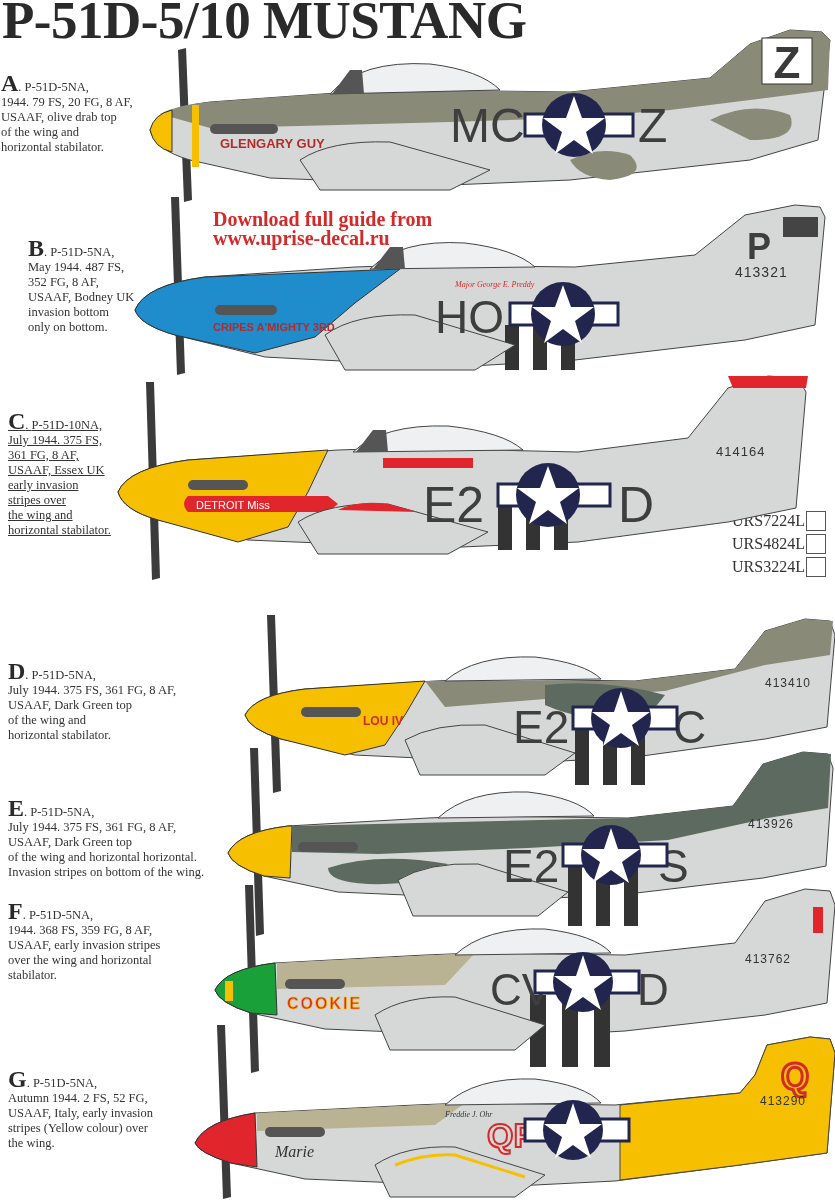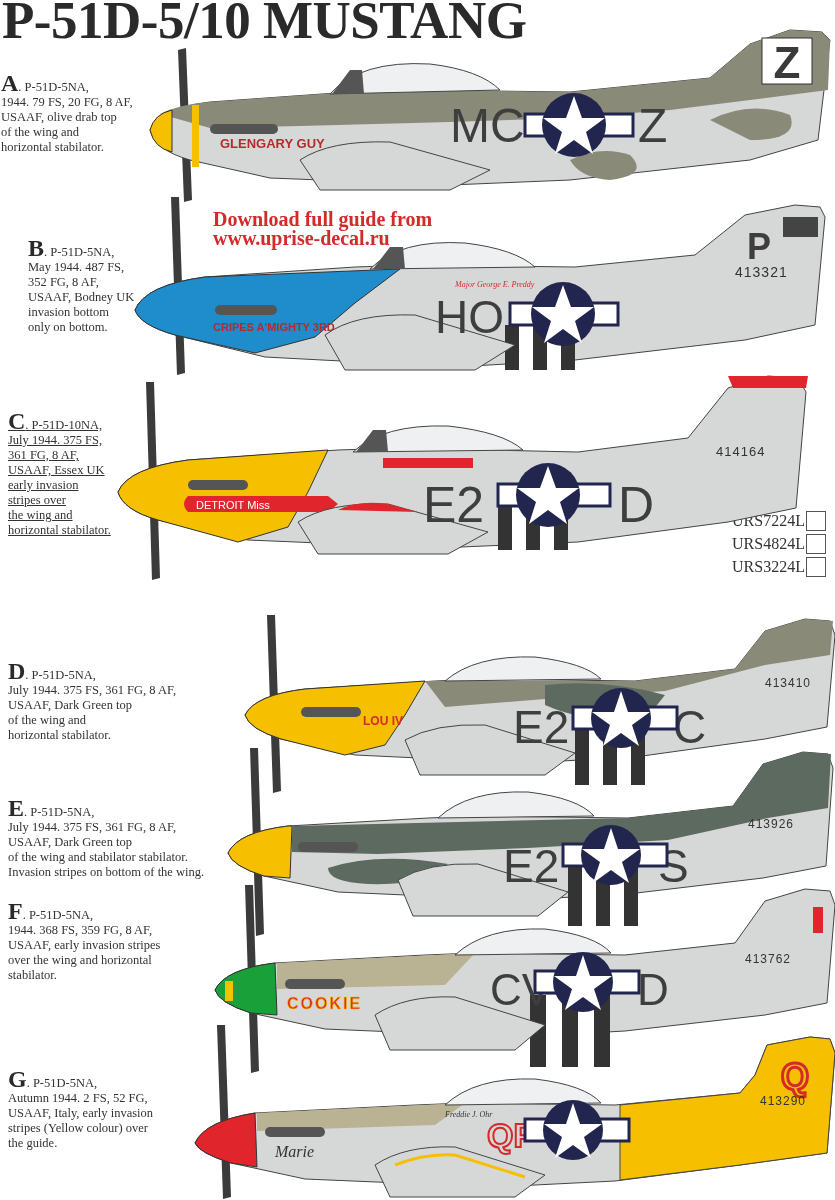--- a/index.html
+++ b/index.html
@@ -74,38 +74,38 @@
   <span class="line">July 1944. 375 FS, 361 FG, 8 AF,</span>
   <span class="line">USAAF, Dark Green top</span>
   <span class="line">of the wing and</span>
   <span class="line">horizontal stabilator.</span>
 </div>
 
 <div class="desc" style="left:8px; top:797px;">
   <span class="line"><span class="letter">E</span>. <span>P-51D-5NA,</span></span>
   <span class="line">July 1944. 375 FS, 361 FG, 8 AF,</span>
   <span class="line">USAAF, Dark Green top</span>
-  <span class="line">of the wing and stabilator stabilator.</span>
+  <span class="line">of the wing and horizontal horizontal.</span>
   <span class="line">Invasion stripes on bottom of the wing.</span>
 </div>
 
 <div class="desc" style="left:8px; top:900px;">
   <span class="line"><span class="letter">F</span>. <span>P-51D-5NA,</span></span>
   <span class="line">1944. 368 FS, 359 FG, 8 AF,</span>
   <span class="line">USAAF, early invasion stripes</span>
   <span class="line">over the wing and horizontal</span>
   <span class="line">stabilator.</span>
 </div>
 
 <div class="desc" style="left:8px; top:1068px;">
   <span class="line"><span class="letter">G</span>. <span>P-51D-5NA,</span></span>
   <span class="line">Autumn 1944. 2 FS, 52 FG,</span>
   <span class="line">USAAF, Italy, early invasion</span>
   <span class="line">stripes (Yellow colour) over</span>
-  <span class="line">the guide.</span>
+  <span class="line">the wing.</span>
 </div>
 
 <div class="codes">
   <div class="code-row">
     <span class="code">URS7224L</span>
     <span class="box"></span>
   </div>
   <div class="code-row">
     <span class="code">URS4824L</span>
     <span class="box"></span>

